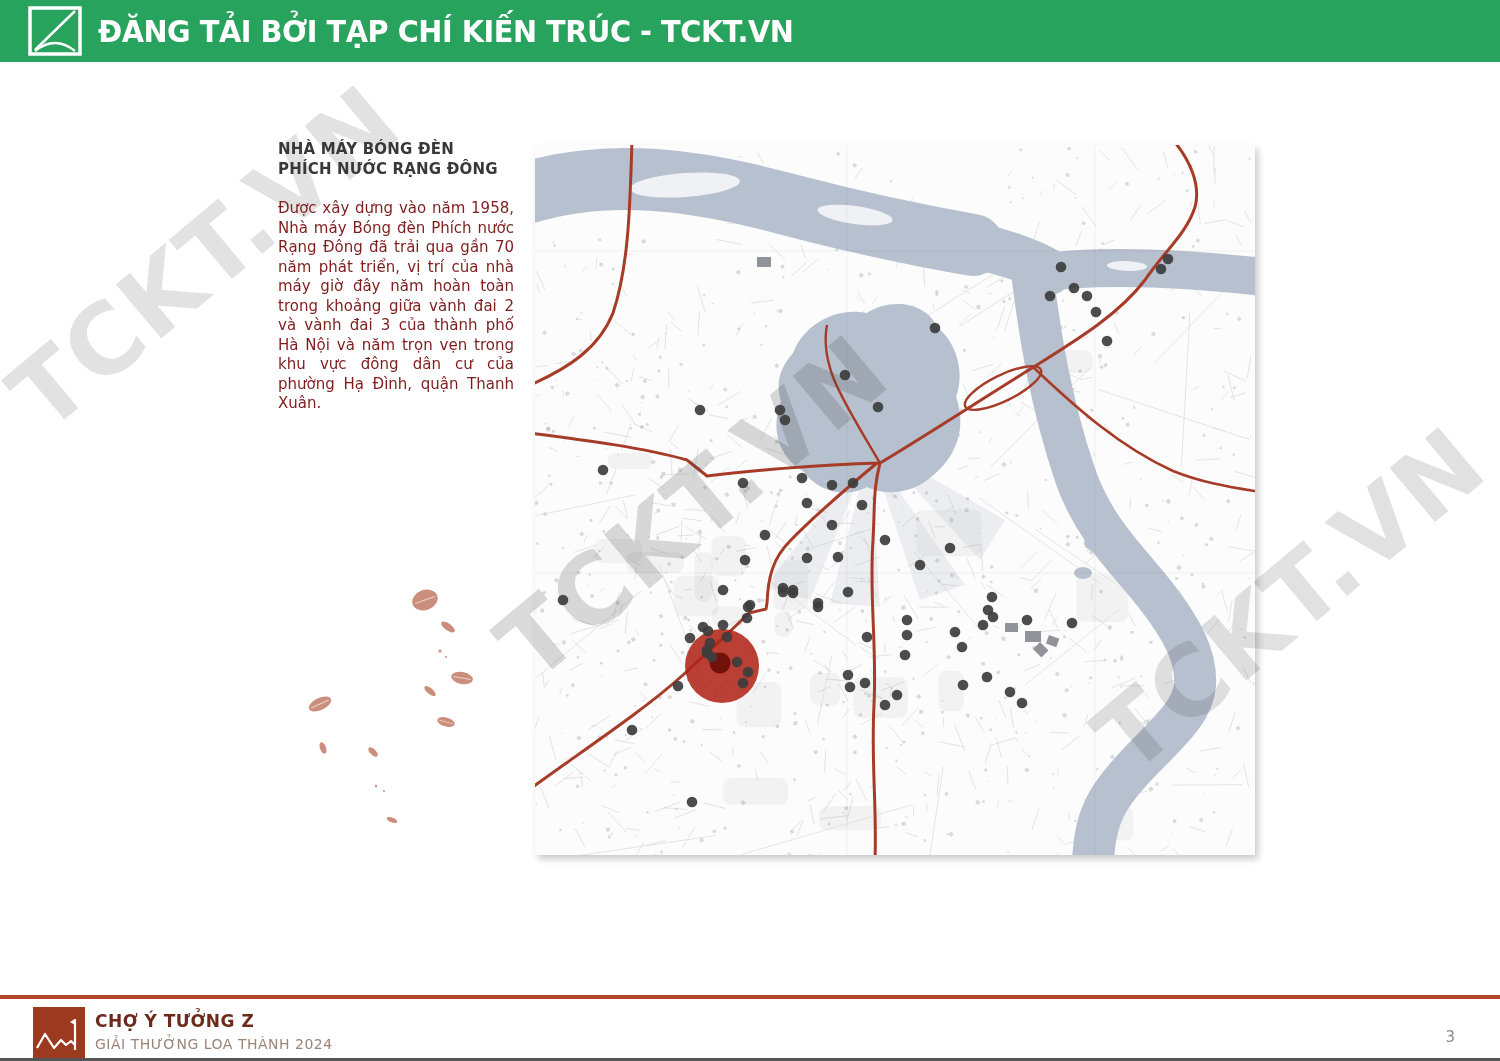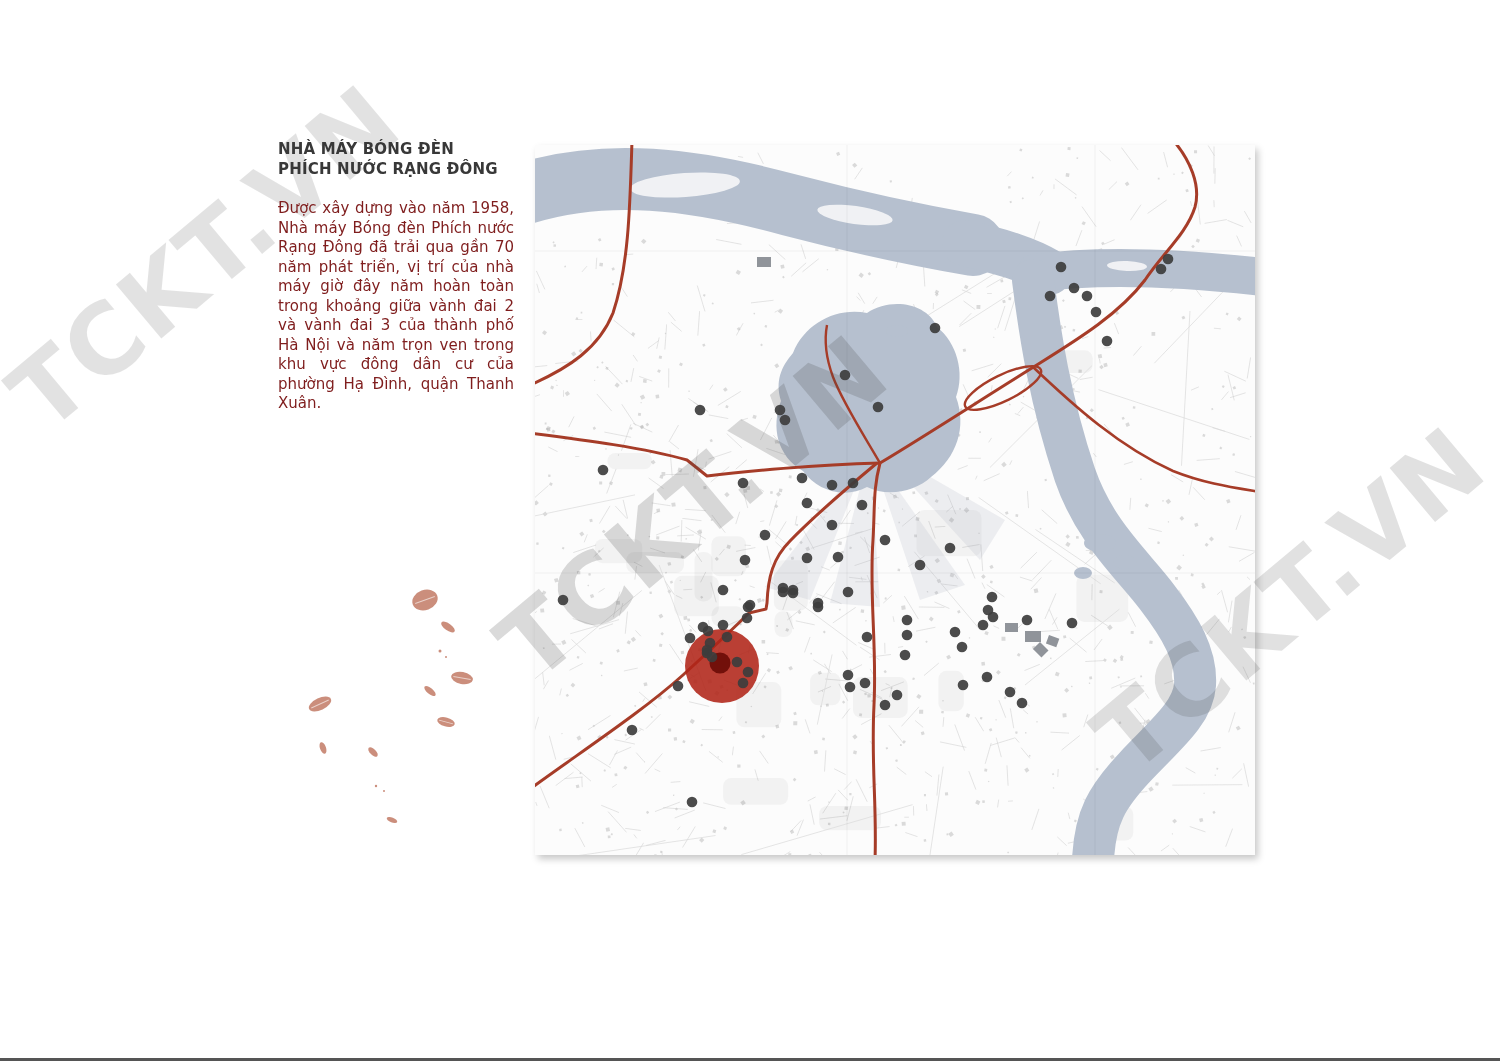--- a/index.html
+++ b/index.html
@@ -34,20 +34,28 @@
   .ft1{font-size:17px;font-weight:bold;color:#6b2a1a;letter-spacing:.5px;}
   .ft2{font-size:14px;color:#9c8476;margin-top:5px;letter-spacing:.5px;}
   .pagenum{position:absolute;right:45px;top:33px;font-size:15px;color:#8a8a8a;}
   .bottom-strip{position:absolute;left:0;bottom:0;width:100%;height:3px;background:#555;z-index:7;}
 </style>
 </head>
 <body>
 
 <div class="page">
 
+  <header>
+    <svg width="54" height="50" viewBox="0 0 54 50">
+      <rect x="2" y="2" width="50" height="46" fill="none" stroke="#fff" stroke-width="3.5"></rect>
+      <line x1="7" y1="44" x2="47" y2="5" stroke="#fff" stroke-width="2.5"></line>
+      <path d="M7,45 Q27,29 47,45" fill="none" stroke="#fff" stroke-width="2.5"></path>
+    </svg>
+    <div class="header-title">ĐĂNG TẢI BỞI TẠP CHÍ KIẾN TRÚC - TCKT.VN</div>
+  </header>
 
   <div class="wm wm1">TCKT.VN</div>
   <div class="wm wm2">TCKT.VN</div>
   <div class="wm wm3">TCKT.VN</div>
 
   <section class="article">
     <h1>NHÀ MÁY BÓNG ĐÈN PHÍCH NƯỚC RẠNG ĐÔNG</h1>
     <p>Được xây dựng vào năm 1958, Nhà máy Bóng đèn Phích nước Rạng Đông đã trải qua gần 70 năm phát triển, vị trí của nhà máy giờ đây năm hoàn toàn trong khoảng giữa vành đai 2 và vành đai 3 của thành phố Hà Nội và năm trọn vẹn trong khu vực đông dân cư của phường Hạ Đình, quận Thanh Xuân.</p>
   </section>
 
@@ -1234,15 +1242,29 @@
       <line x1="438.8" y1="722" x2="453.2" y2="722" stroke="rgba(255,255,255,.6)" stroke-width="1" transform="rotate(15 446 722)"></line>
       <ellipse cx="323" cy="748" rx="6" ry="3" fill="#c5826e" opacity="0.9" transform="rotate(70 323 748)"></ellipse>
       <ellipse cx="373" cy="752" rx="6" ry="3" fill="#c5826e" opacity="0.9" transform="rotate(45 373 752)"></ellipse>
       <ellipse cx="392" cy="820" rx="5.5" ry="2.5" fill="#c5826e" opacity="0.9" transform="rotate(20 392 820)"></ellipse>
       <ellipse cx="440" cy="651" rx="1.5" ry="1.5" fill="#c5826e" opacity="0.9" transform="rotate(0 440 651)"></ellipse>
       <ellipse cx="446" cy="657" rx="1" ry="1" fill="#c5826e" opacity="0.9" transform="rotate(0 446 657)"></ellipse>
       <ellipse cx="376" cy="786" rx="1.2" ry="1.2" fill="#c5826e" opacity="0.9" transform="rotate(0 376 786)"></ellipse>
       <ellipse cx="384" cy="791" rx="1" ry="1" fill="#c5826e" opacity="0.9" transform="rotate(0 384 791)"></ellipse>
     </svg>
 
+  <footer>
+    <div class="rule"></div>
+    <svg class="flogo" viewBox="0 0 52 51">
+      <rect x="0" y="0" width="52" height="51" fill="#9c3a20"></rect>
+      <path d="M4,41 L12,27 L21,41 L28,33 L33,38 L38,34 L42,38" fill="none" stroke="#fff" stroke-width="2.2" stroke-linejoin="round"></path>
+      <line x1="42" y1="12" x2="42" y2="43" stroke="#fff" stroke-width="2.2"></line>
+      <path d="M42,12 L37,15 L42,18 Z" fill="#fff"></path>
+    </svg>
+    <div class="ftext">
+      <div class="ft1">CHỢ Ý TƯỞNG Z</div>
+      <div class="ft2">GIẢI THƯỞNG LOA THÀNH 2024</div>
+    </div>
+    <div class="pagenum">3</div>
+  </footer>
 
   <div class="bottom-strip"></div>
 </div>
 
 </body></html>

